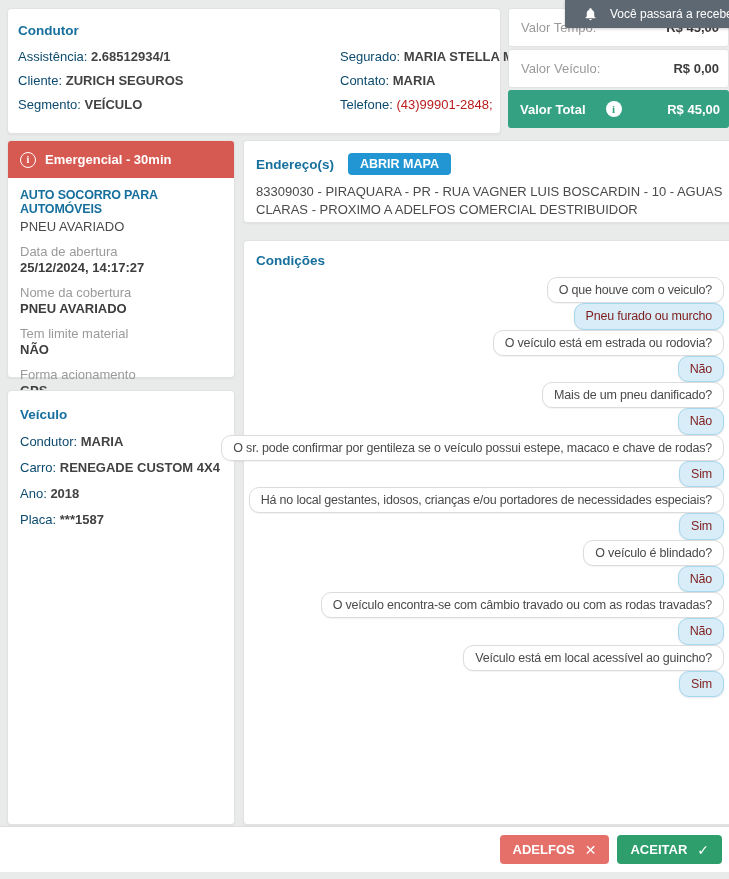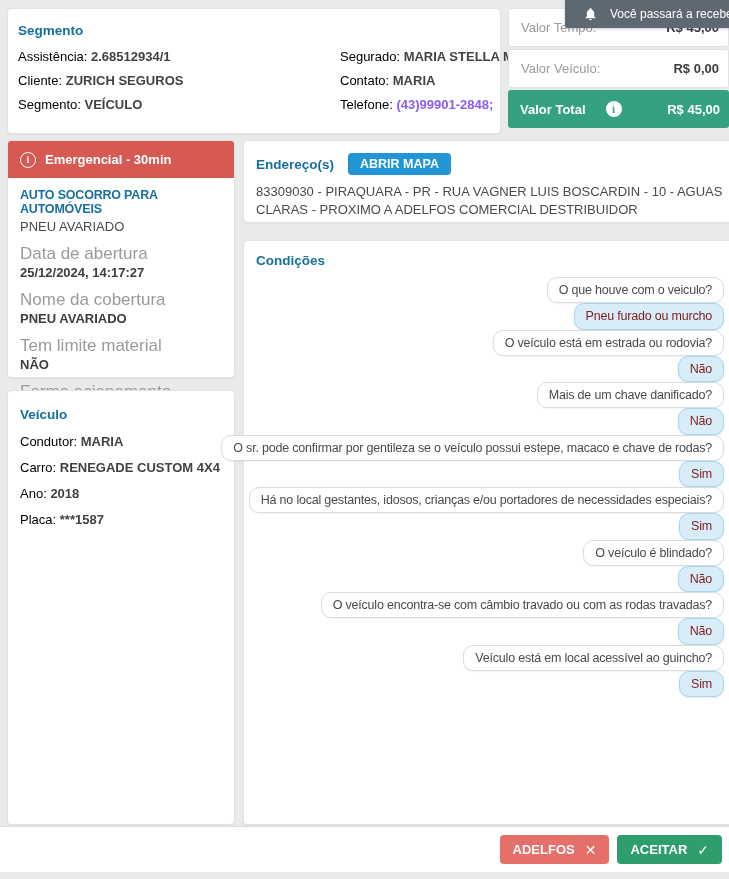--- a/index.html
+++ b/index.html
@@ -11,23 +11,23 @@
   }
   .card {
     position:absolute; background:#fff; border:1px solid #e2e2e2;
     border-radius:4px; box-shadow:0 1px 2px rgba(0,0,0,0.05);
   }
   .blue-head { color:#166f9d; font-weight:bold; font-size:13.5px; }
 
   
   #cliente-card { left:7px; top:8px; width:494px; height:126px; padding:14px 10px 10px 10px; }
   .field-row { margin-bottom:9px; white-space:nowrap; }
-  .field-label { color:#000000; }
+  .field-label { color:#0c4a6e; }
   .field-value { color:#424242; font-weight:600; }
-  .link { color:#8b5cf6; font-weight:700; cursor:pointer; }
+  .link { color:#b91c1c; font-weight:400; cursor:pointer; }
   #cliente-left  { position:absolute; left:10px;  top:40px; }
   #cliente-right { position:absolute; left:332px; top:40px; }
 
   
   #valores-panel { position:absolute; left:508px; top:8px; width:221px; }
   .valor-row {
     background:#fff; border:1px solid #e2e2e2; border-radius:3px;
     height:39px; margin-bottom:2px; display:flex; align-items:center;
     justify-content:space-between; padding:0 9px 0 12px;
   }
@@ -65,21 +65,21 @@
   .info-outline {
     width:16px; height:16px; border:1.5px solid #fff; border-radius:50%;
     display:inline-flex; align-items:center; justify-content:center;
     font-size:10px; font-weight:bold; color:#fff; flex:0 0 auto;
     font-family:"Liberation Serif", serif;
   }
   #emergencial-body { padding:10px 12px; }
   #service-title { color:#166f9d; font-weight:bold; font-size:12.5px; letter-spacing:-0.2px; }
   #service-sub { margin-top:3px; color:#4a4a4a; }
   .pair { margin-top:10px; }
-  .pair .p-label { color:#9a9a9a; font-size:17px; }
+  .pair .p-label { color:#9a9a9a; font-size:13px; }
   .pair .p-value { color:#3d3d3d; font-weight:bold; margin-top:1px; }
 
   
   #veiculo-card { left:7px; top:390px; width:228px; height:435px; padding:16px 12px; }
   #veiculo-card .field-row { margin-bottom:11px; }
 
   
   #endereco-card { left:243px; top:140px; width:494px; height:83px; padding:12px; }
   #endereco-head { display:flex; align-items:center; gap:14px; }
   #abrir-mapa {
@@ -112,21 +112,21 @@
     cursor:pointer; font-family:inherit;
   }
   #recusar-btn { background:#e5706a; }
   #aceitar-btn { background:#2f9e6d; }
   .btn-icon { font-size:14px; font-weight:bold; }
 </style>
 </head>
 <body>
 
 <div class="card" id="cliente-card">
-  <div class="blue-head">Segmento</div>
+  <div class="blue-head">Condutor</div>
   <div id="cliente-left">
     <div class="field-row">
       <span class="field-label">Assistência:</span>
       <span class="field-value">2.68512934/1</span>
     </div>
     <div class="field-row">
       <span class="field-label">Cliente:</span>
       <span class="field-value">ZURICH SEGUROS</span>
     </div>
     <div class="field-row">
@@ -232,21 +232,21 @@
   <div id="endereco-text">83309030 - PIRAQUARA - PR - RUA VAGNER LUIS BOSCARDIN - 10 - AGUAS CLARAS - PROXIMO A ADELFOS COMERCIAL DESTRIBUIDOR</div>
 </div>
 
 <div class="card" id="condicoes-card">
   <div class="blue-head">Condições</div>
   <div id="bubble-list">
     <div class="bubble question">O que houve com o veiculo?</div>
     <div class="bubble answer">Pneu furado ou murcho</div>
     <div class="bubble question">O veículo está em estrada ou rodovia?</div>
     <div class="bubble answer">Não</div>
-    <div class="bubble question">Mais de um chave danificado?</div>
+    <div class="bubble question">Mais de um pneu danificado?</div>
     <div class="bubble answer">Não</div>
     <div class="bubble question">O sr. pode confirmar por gentileza se o veículo possui estepe, macaco e chave de rodas?</div>
     <div class="bubble answer">Sim</div>
     <div class="bubble question">Há no local gestantes, idosos, crianças e/ou portadores de necessidades especiais?</div>
     <div class="bubble answer">Sim</div>
     <div class="bubble question">O veículo é blindado?</div>
     <div class="bubble answer">Não</div>
     <div class="bubble question">O veículo encontra-se com câmbio travado ou com as rodas travadas?</div>
     <div class="bubble answer">Não</div>
     <div class="bubble question">Veículo está em local acessível ao guincho?</div>

